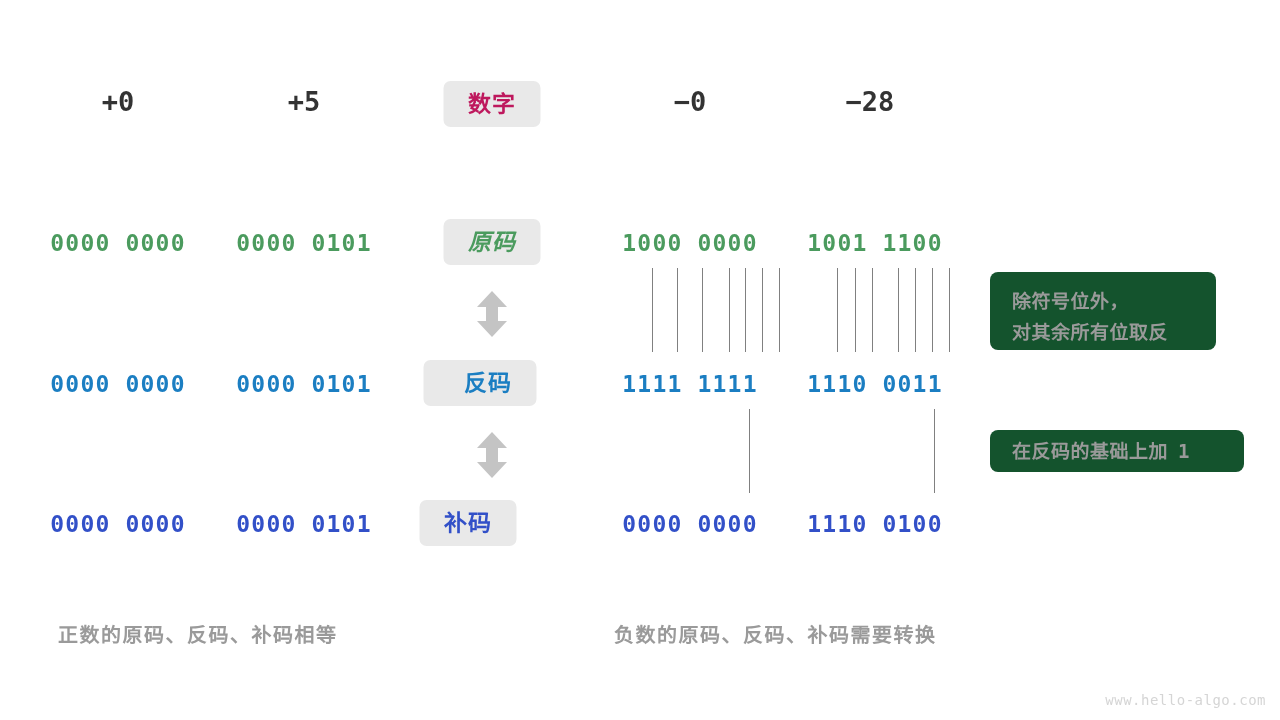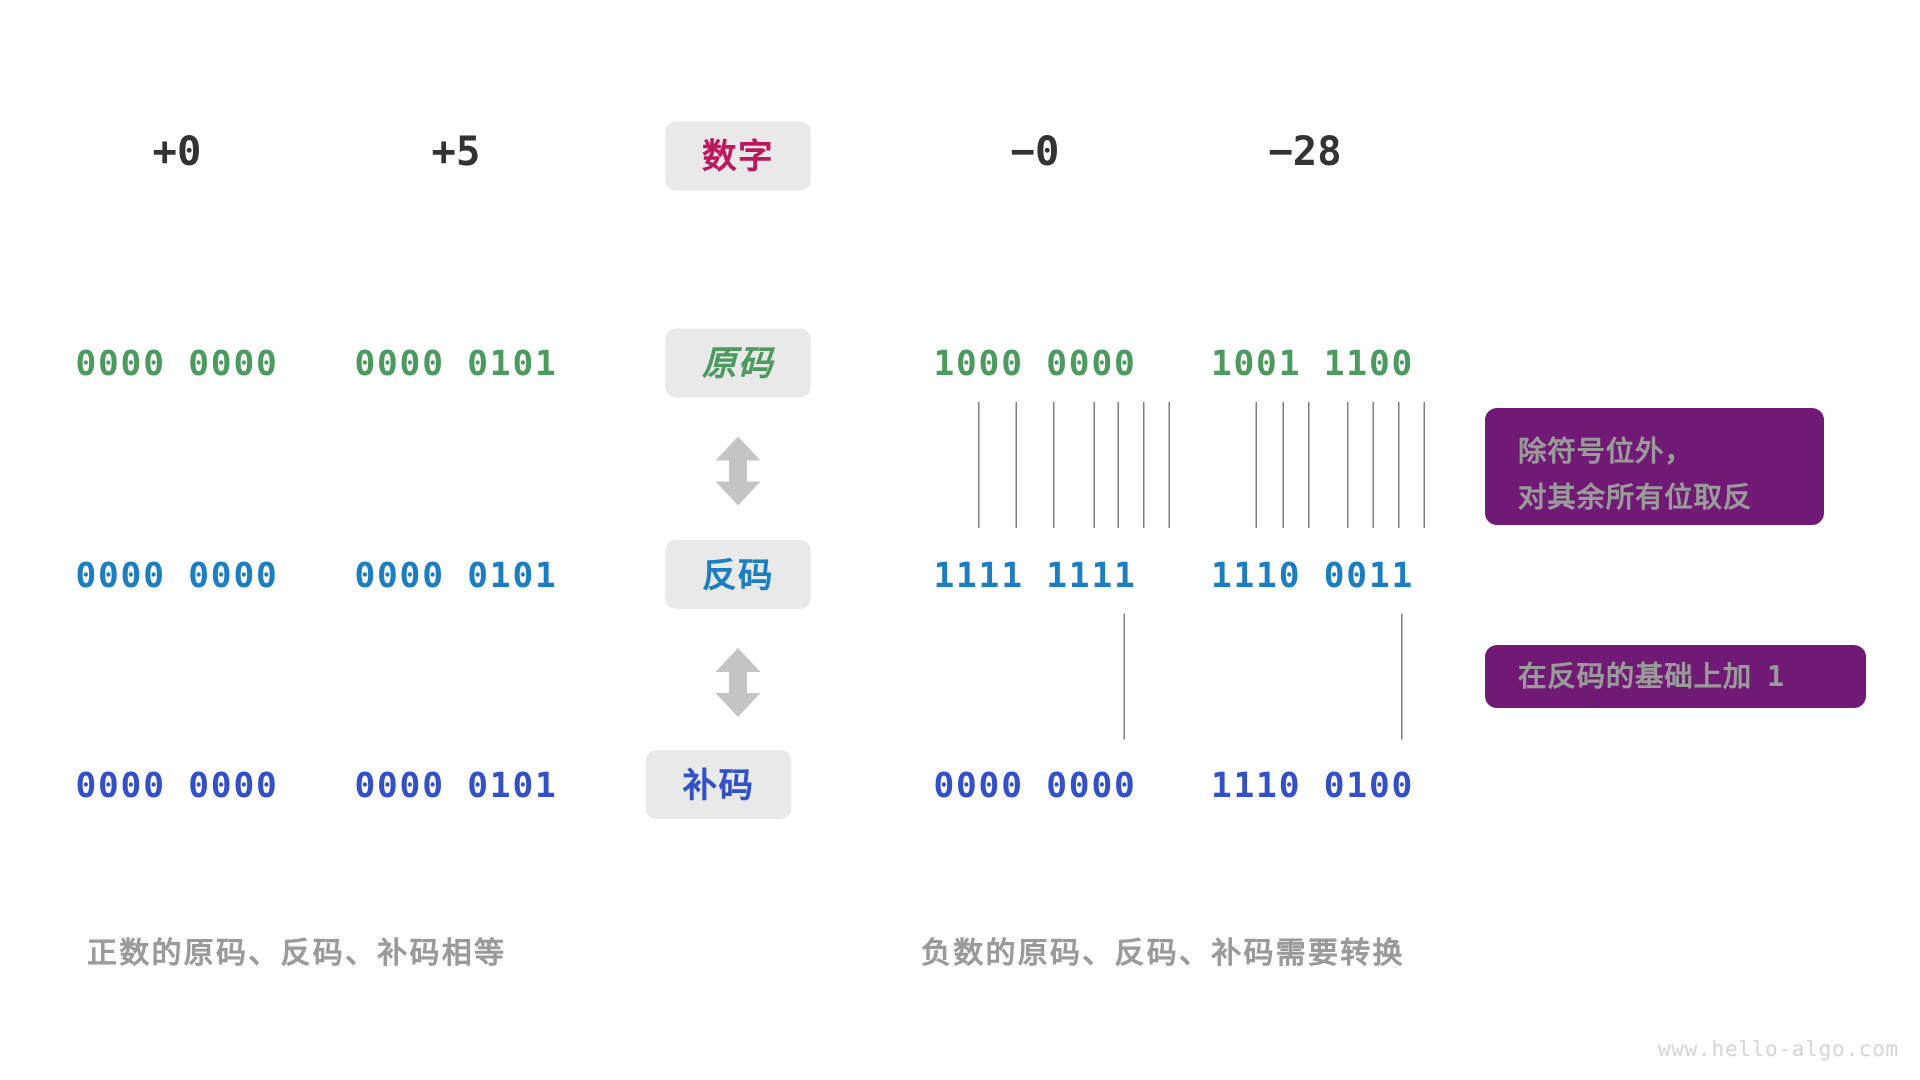--- a/index.html
+++ b/index.html
@@ -85,21 +85,21 @@
   
   .vline {
     position: absolute;
     width: 1px;
     background: #808080;
   }
 
   
   .note {
     position: absolute;
-    background: #701a75;
+    background: #14532d;
     border-radius: 8px;
     color: #9a9a9a;
     font-weight: bold;
     font-size: 19px;
     line-height: 31px;
     letter-spacing: 0.5px;
     padding: 14px 22px;
     box-sizing: border-box;
   }
   .note .mono-one {
@@ -173,40 +173,40 @@
   <div class="arrow-wrap" style="left:492px; top:291px;">
     <svg width="34" height="46" viewBox="0 0 34 46" xmlns="http://www.w3.org/2000/svg">
       <polygon points="17,0 32,16 23,16 23,30 32,30 17,46 2,30 11,30 11,16 2,16" fill="#c4c4c4"></polygon>
     </svg>
   </div>
 
   <div class="cell bits blue" style="left:118px; top:371px;">0000 0000</div>
 
   <div class="cell bits blue" style="left:304px; top:371px;">0000 0101</div>
 
-  <div class="pill blue" style="left:492px; top:360px;">反码</div>
+  <div class="pill blue" style="left:480px; top:360px;padding-left:16px;">反码</div>
 
   <div class="cell bits blue" style="left:690px; top:371px;">1111 1111</div>
 
   <div class="cell bits blue" style="left:875px; top:371px;">1110 0011</div>
 
   <div class="vline" style="left:749px; top:409px; height:84px;"></div>
   <div class="vline" style="left:934px; top:409px; height:84px;"></div>
 
   <div class="arrow-wrap" style="left:492px; top:432px;">
     <svg width="34" height="46" viewBox="0 0 34 46" xmlns="http://www.w3.org/2000/svg">
       <polygon points="17,0 32,16 23,16 23,30 32,30 17,46 2,30 11,30 11,16 2,16" fill="#c4c4c4"></polygon>
     </svg>
   </div>
 
   <div class="cell bits indigo" style="left:118px; top:511px;">0000 0000</div>
 
   <div class="cell bits indigo" style="left:304px; top:511px;">0000 0101</div>
 
-  <div class="pill indigo" style="left:479px; top:500px;">补码</div>
+  <div class="pill indigo" style="left:468px; top:500px;">补码</div>
 
   <div class="cell bits indigo" style="left:690px; top:511px;">0000 0000</div>
 
   <div class="cell bits indigo" style="left:875px; top:511px;">1110 0100</div>
 
   <div class="note" style="left:990px; top:272px; width:226px; height:78px;">
     <span class="note-line">除符号位外，</span>
     <span class="note-line">对其余所有位取反</span>
   </div>
 

